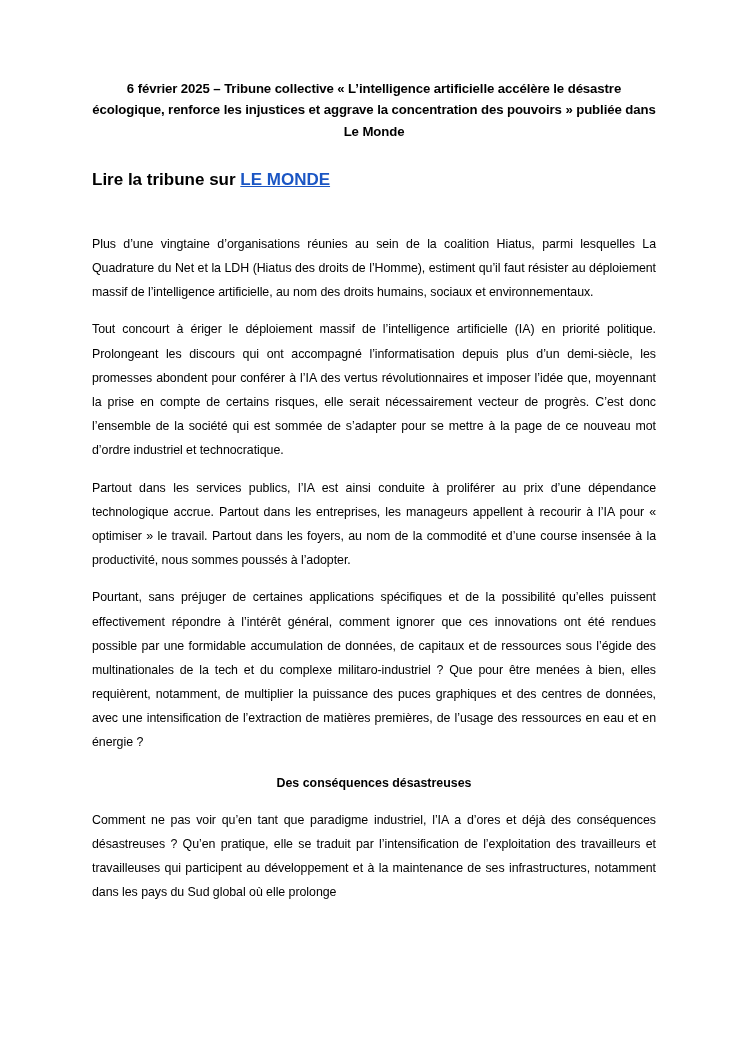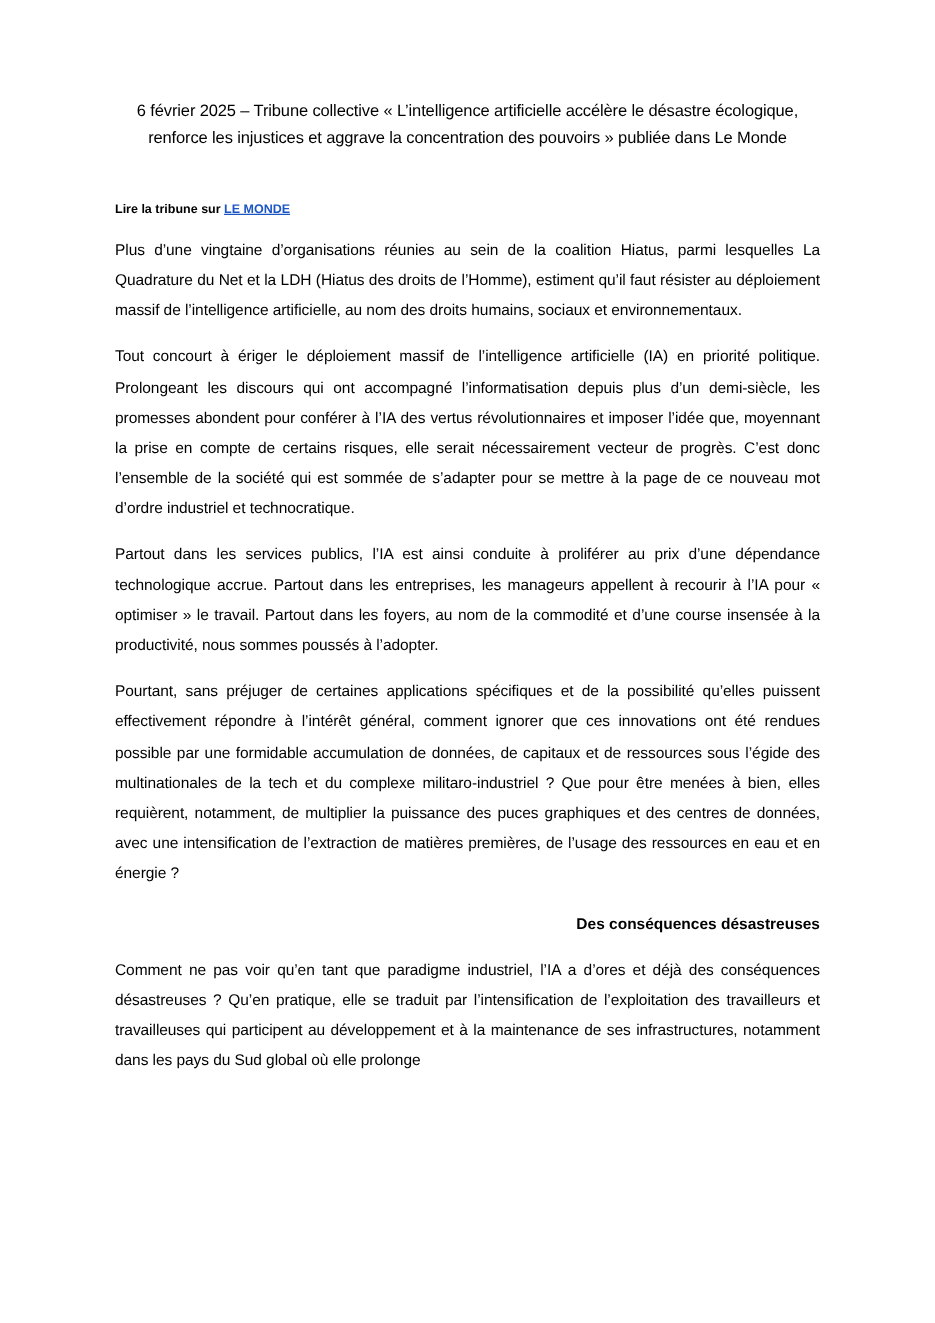--- a/index.html
+++ b/index.html
@@ -17,30 +17,30 @@
   .page {
     position: relative;
     width: 748px;
     height: 1058px;
     background: #ffffff;
     box-sizing: border-box;
     padding: 78px 92px 0 92px;
   }
   .doc-title {
     font-size: 13.2px;
-    font-weight: normal;
+    font-weight: bold;
     line-height: 1.62;
     text-align: center;
-    margin: 0 0 40px 0;
+    margin: 0 0 26px 0;
     letter-spacing: -0.1px;
   }
   .lead-line {
-    font-size: 10px;
+    font-size: 17px;
     font-weight: bold;
-    margin: 0 0 13px 0;
+    margin: 0 0 40px 0;
     line-height: 1.4;
   }
   .lead-line .link {
     color: #1b56c4;
     text-decoration: underline;
     font-weight: bold;
     cursor: pointer;
   }
   p.body-para {
     font-size: 12.4px;
@@ -48,21 +48,21 @@
     text-align: justify;
     text-justify: inter-word;
     margin: 0 0 13px 0;
     letter-spacing: -0.05px;
   }
   h2.section-head {
     font-size: 12.4px;
     font-weight: bold;
     line-height: 1.95;
     margin: 16px 0 13px 0;
-    text-align: right;
+    text-align: center;
   }
   .content {
     width: 100%;
   }
 </style>
 </head>
 <body>
 
 <div class="page">
   <div class="content">

